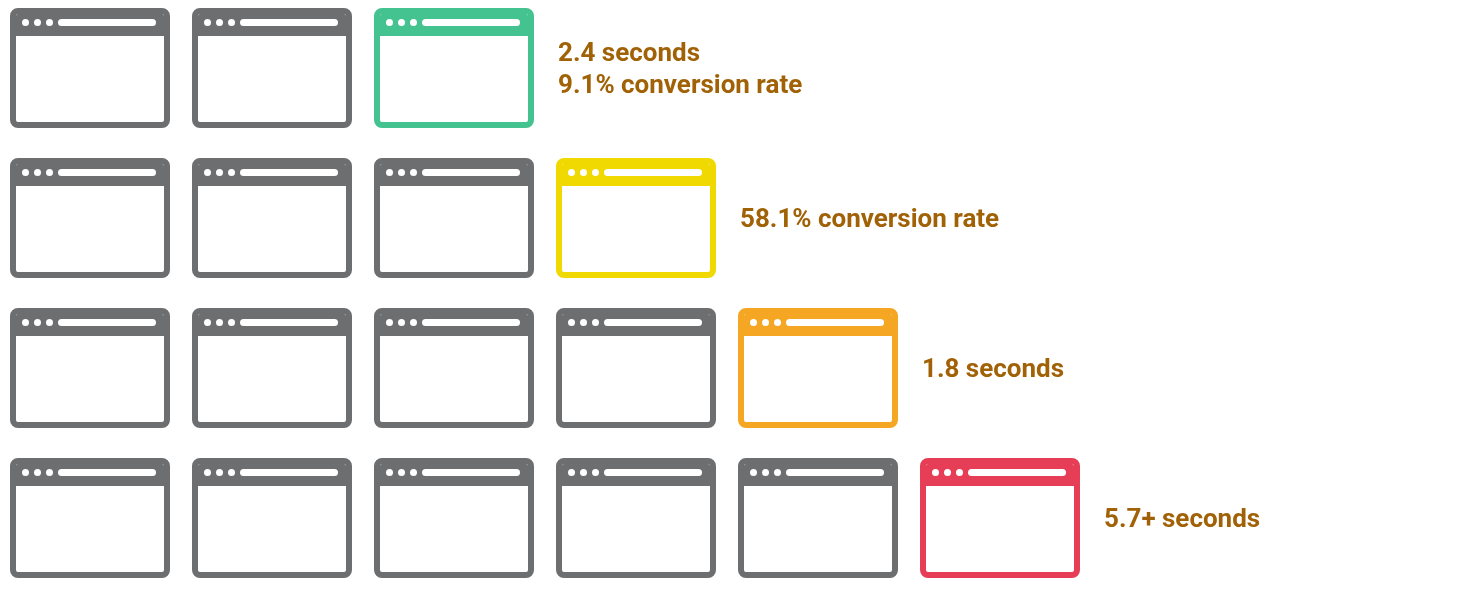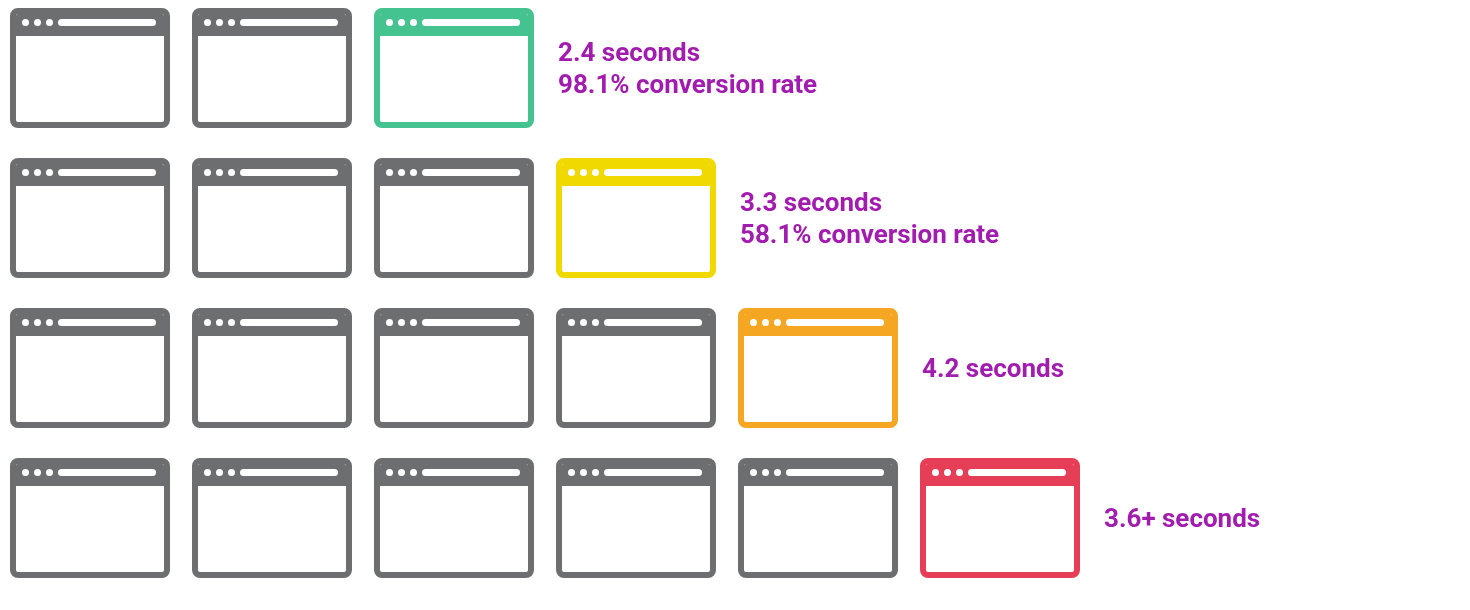--- a/index.html
+++ b/index.html
@@ -55,21 +55,21 @@
   .green  .titlebar { border-color: #44c28f; background: #44c28f; }
   .yellow { border-color: #f0d900; }
   .yellow .titlebar { border-color: #f0d900; background: #f0d900; }
   .orange { border-color: #f5a623; }
   .orange .titlebar { border-color: #f5a623; background: #f5a623; }
   .red    { border-color: #e73e57; }
   .red    .titlebar { border-color: #e73e57; background: #e73e57; }
   .label {
     font-size: 26px;
     font-weight: 700;
-    color: #a21caf;
+    color: #a16207;
     line-height: 1.25;
     margin-left: 2px;
   }
 </style>
 </head>
 <body>
 
 <div class="diagram">
     <div class="row">
       <div class="window gray">
@@ -91,21 +91,21 @@
       <div class="window green">
         <div class="titlebar">
           <span class="dot"></span>
           <span class="dot"></span>
           <span class="dot"></span>
           <span class="addr"></span>
         </div>
       </div>
       <div class="label">
         <div>2.4 seconds</div>
-        <div>98.1% conversion rate</div>
+        <div>9.1% conversion rate</div>
       </div>
     </div>
     <div class="row">
       <div class="window gray">
         <div class="titlebar">
           <span class="dot"></span>
           <span class="dot"></span>
           <span class="dot"></span>
           <span class="addr"></span>
         </div>
@@ -128,21 +128,20 @@
       </div>
       <div class="window yellow">
         <div class="titlebar">
           <span class="dot"></span>
           <span class="dot"></span>
           <span class="dot"></span>
           <span class="addr"></span>
         </div>
       </div>
       <div class="label">
-        <div>3.3 seconds</div>
         <div>58.1% conversion rate</div>
       </div>
     </div>
     <div class="row">
       <div class="window gray">
         <div class="titlebar">
           <span class="dot"></span>
           <span class="dot"></span>
           <span class="dot"></span>
           <span class="addr"></span>
@@ -174,21 +173,21 @@
       </div>
       <div class="window orange">
         <div class="titlebar">
           <span class="dot"></span>
           <span class="dot"></span>
           <span class="dot"></span>
           <span class="addr"></span>
         </div>
       </div>
       <div class="label">
-        <div>4.2 seconds</div>
+        <div>1.8 seconds</div>
       </div>
     </div>
     <div class="row">
       <div class="window gray">
         <div class="titlebar">
           <span class="dot"></span>
           <span class="dot"></span>
           <span class="dot"></span>
           <span class="addr"></span>
         </div>
@@ -227,16 +226,16 @@
       </div>
       <div class="window red">
         <div class="titlebar">
           <span class="dot"></span>
           <span class="dot"></span>
           <span class="dot"></span>
           <span class="addr"></span>
         </div>
       </div>
       <div class="label">
-        <div>3.6+ seconds</div>
+        <div>5.7+ seconds</div>
       </div>
     </div>
   </div>
 
 </body></html>

